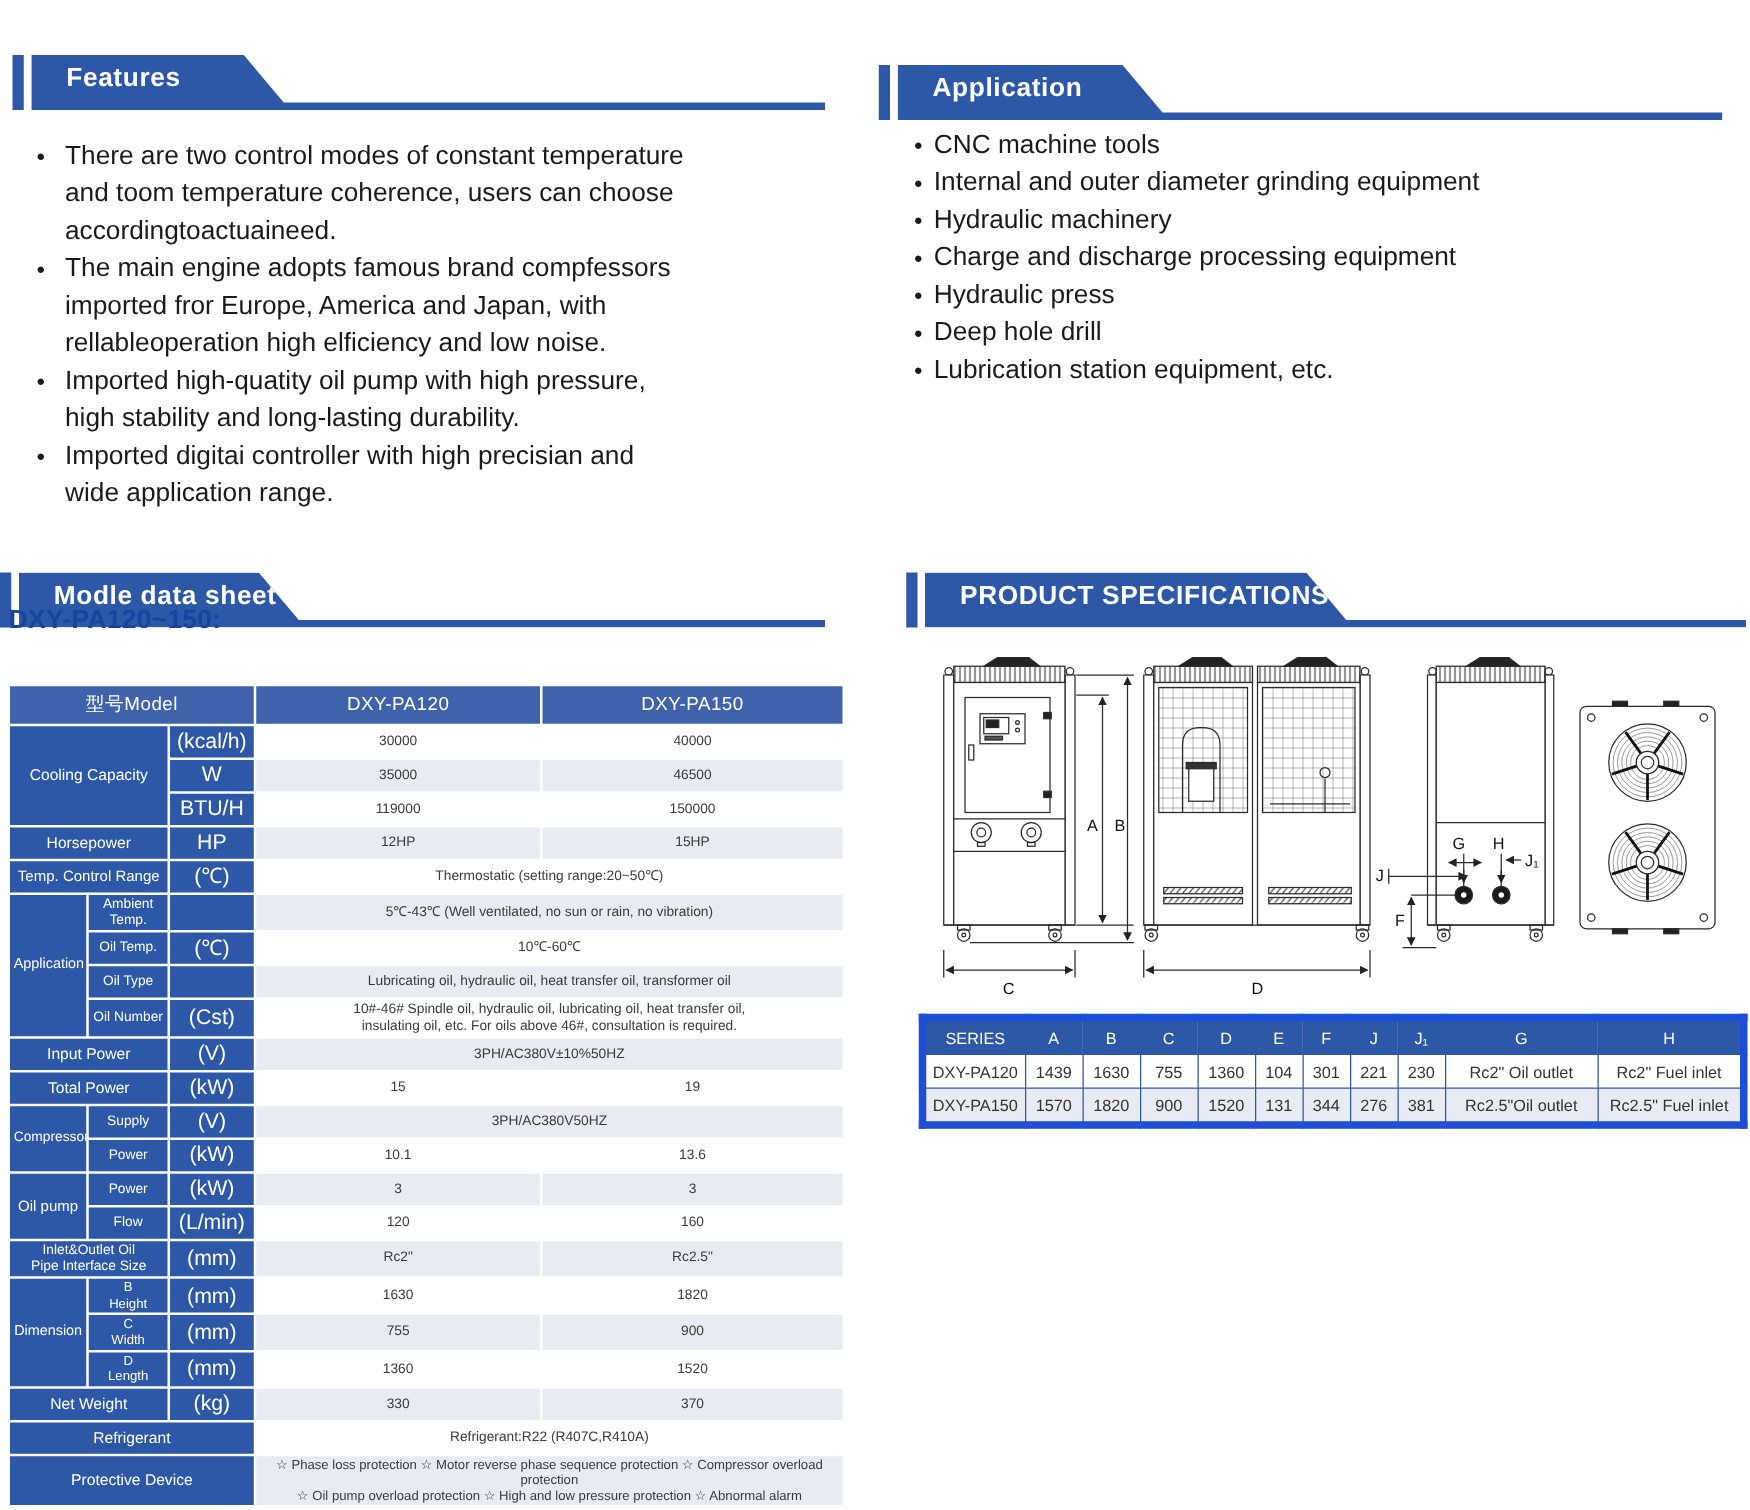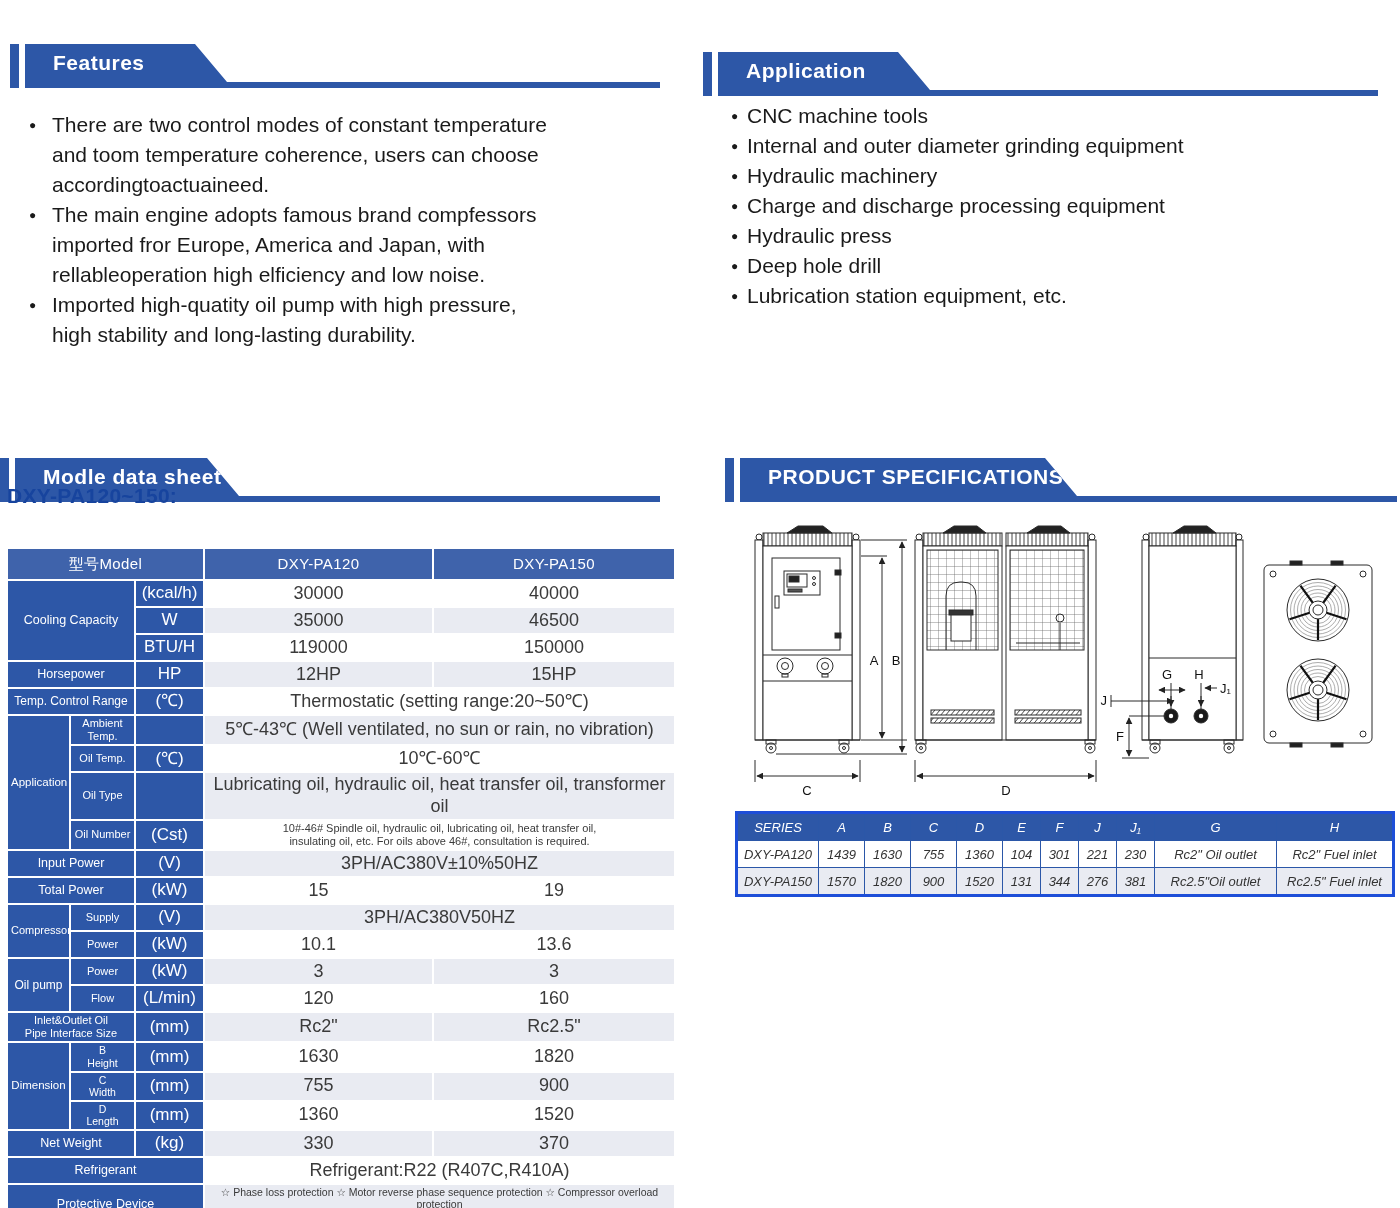--- a/index.html
+++ b/index.html
@@ -35,26 +35,26 @@
   #model-sub{position:absolute;left:7px;top:484px;font-size:21px;font-weight:bold;
              color:#17449e;letter-spacing:.3px;}
 
   
   #spec-table{position:absolute;left:6px;top:547px;width:660px;}
   #spec-table table{border-collapse:separate;border-spacing:2px;table-layout:fixed;width:660px;}
   #spec-table td{text-align:center;vertical-align:middle;padding:1px 3px;line-height:1.2;overflow:hidden;}
   #spec-table td.head{background:var(--blue-head);color:#fff;font-size:15px;height:28px;font-weight:normal;letter-spacing:.4px;}
   #spec-table td.lab{background:var(--blue);color:#fff;font-size:12.5px;}
   #spec-table td.unit{background:var(--blue);color:#fff;font-size:17px;}
-  #spec-table td.val{background:#fff;color:#3a3a3a;font-size:18px;height:23px;}
+  #spec-table td.val{background:#fff;color:#3a3a3a;font-size:11px;height:23px;}
   #spec-table tr.odd td.val{background:var(--gray);}
 
   
   #dim-table{position:absolute;left:735px;top:811px;width:657px;}
-  #dim-table table{border-collapse:collapse;table-layout:fixed;width:657px;border:3px solid #1d4ed8;font-style:italic;}
+  #dim-table table{border-collapse:collapse;table-layout:fixed;width:657px;border:6px solid #1d4ed8;}
   #dim-table th,#dim-table td{border:1px solid #2b57a8;text-align:center;height:26px;
                               font-size:13px;padding:0 2px;color:#333;font-weight:normal;}
   #dim-table thead th{background:var(--blue);color:#fff;}
   #dim-table tr.odd td{background:var(--gray);}
 
   
   #drawings{position:absolute;left:730px;top:518px;width:670px;height:290px;}
   #drawings text{font-family:"Liberation Sans",sans-serif;}
 </style>
 </head>
@@ -63,20 +63,21 @@
 <div class="banner" id="features-banner" style="left:10px;top:44px;width:650px;">
   <div class="bbar"></div>
   <div class="bshape" style="--t:170px;">
     <span class="btitle">Features</span>
   </div>
 </div>
 <ul id="features-list">
     <li>There are two control modes of constant temperature<br>and toom temperature coherence, users can choose<br>accordingtoactuaineed.</li>
     <li>The main engine adopts famous brand compfessors<br>imported fror Europe, America and Japan, with<br>rellableoperation high elficiency and low noise.</li>
     <li>Imported high-quatity oil pump with high pressure,<br>high stability and long-lasting durability.</li>
+    <li>Imported digitai controller with high precisian and<br>wide application range.</li>
   </ul>
 
 <div class="banner" id="application-banner" style="left:703px;top:52px;width:675px;">
   <div class="bbar"></div>
   <div class="bshape" style="--t:180px;">
     <span class="btitle">Application</span>
   </div>
 </div>
 <ul id="application-list">
     <li>CNC machine tools</li>

